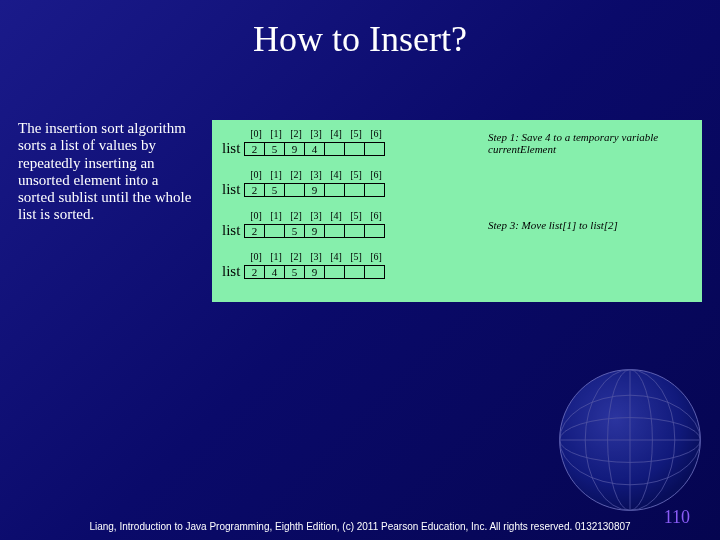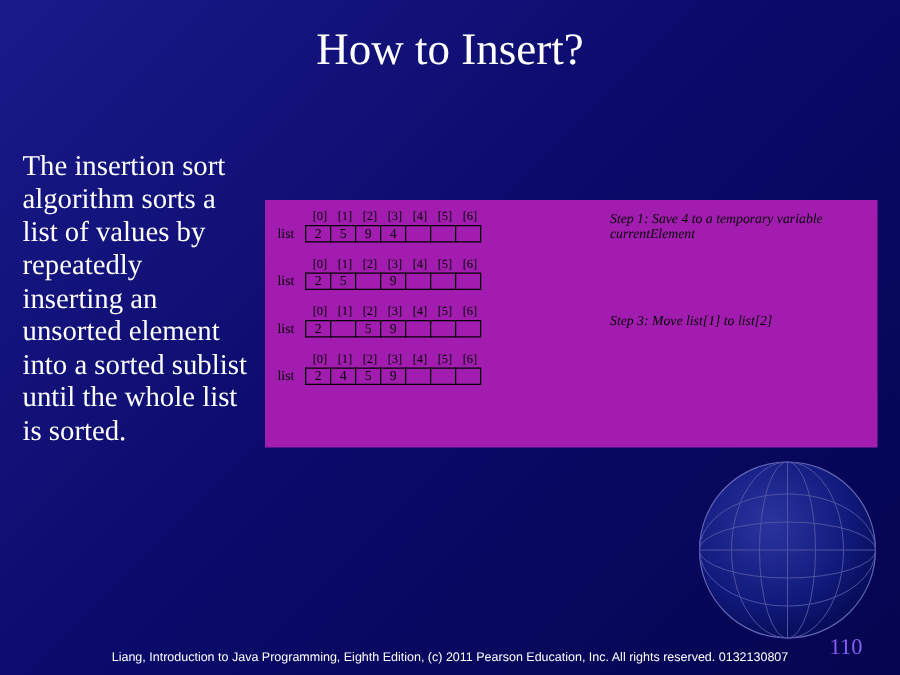--- a/index.html
+++ b/index.html
@@ -20,32 +20,31 @@
     color: #fff;
   }
   .content {
     display: flex;
     margin-top: 60px;
     padding-left: 18px;
     gap: 14px;
   }
   .desc {
     width: 180px;
-    font-size: 23px;
+    font-size: 15px;
     line-height: 1.15;
     color: #fff;
   }
   .diagram {
-    background: #a21caf;
+    background: #86efac;
     color: #000;
     width: 490px;
     padding: 8px 10px 10px 10px;
     font-family: "Times New Roman", Times, serif;
     font-size: 11px;
-    margin-top: 40px;
   }
   .step-row {
     display: flex;
     align-items: center;
     margin-bottom: 12px;
   }
   .array-block {
     width: 260px;
   }
   .indices {
@@ -54,21 +53,21 @@
     letter-spacing: 0px;
   }
   .indices span { display:inline-block; width:20px; text-align:center; }
   .array-line {
     display: flex;
     align-items: center;
     margin-top: 1px;
   }
   .label-list {
     width: 22px;
-    font-size: 11px;
+    font-size: 15px;
   }
   .cells {
     display: flex;
     border-right: 1px solid #000;
   }
   .cell {
     width: 20px;
     height: 14px;
     border: 1px solid #000;
     border-right: none;

